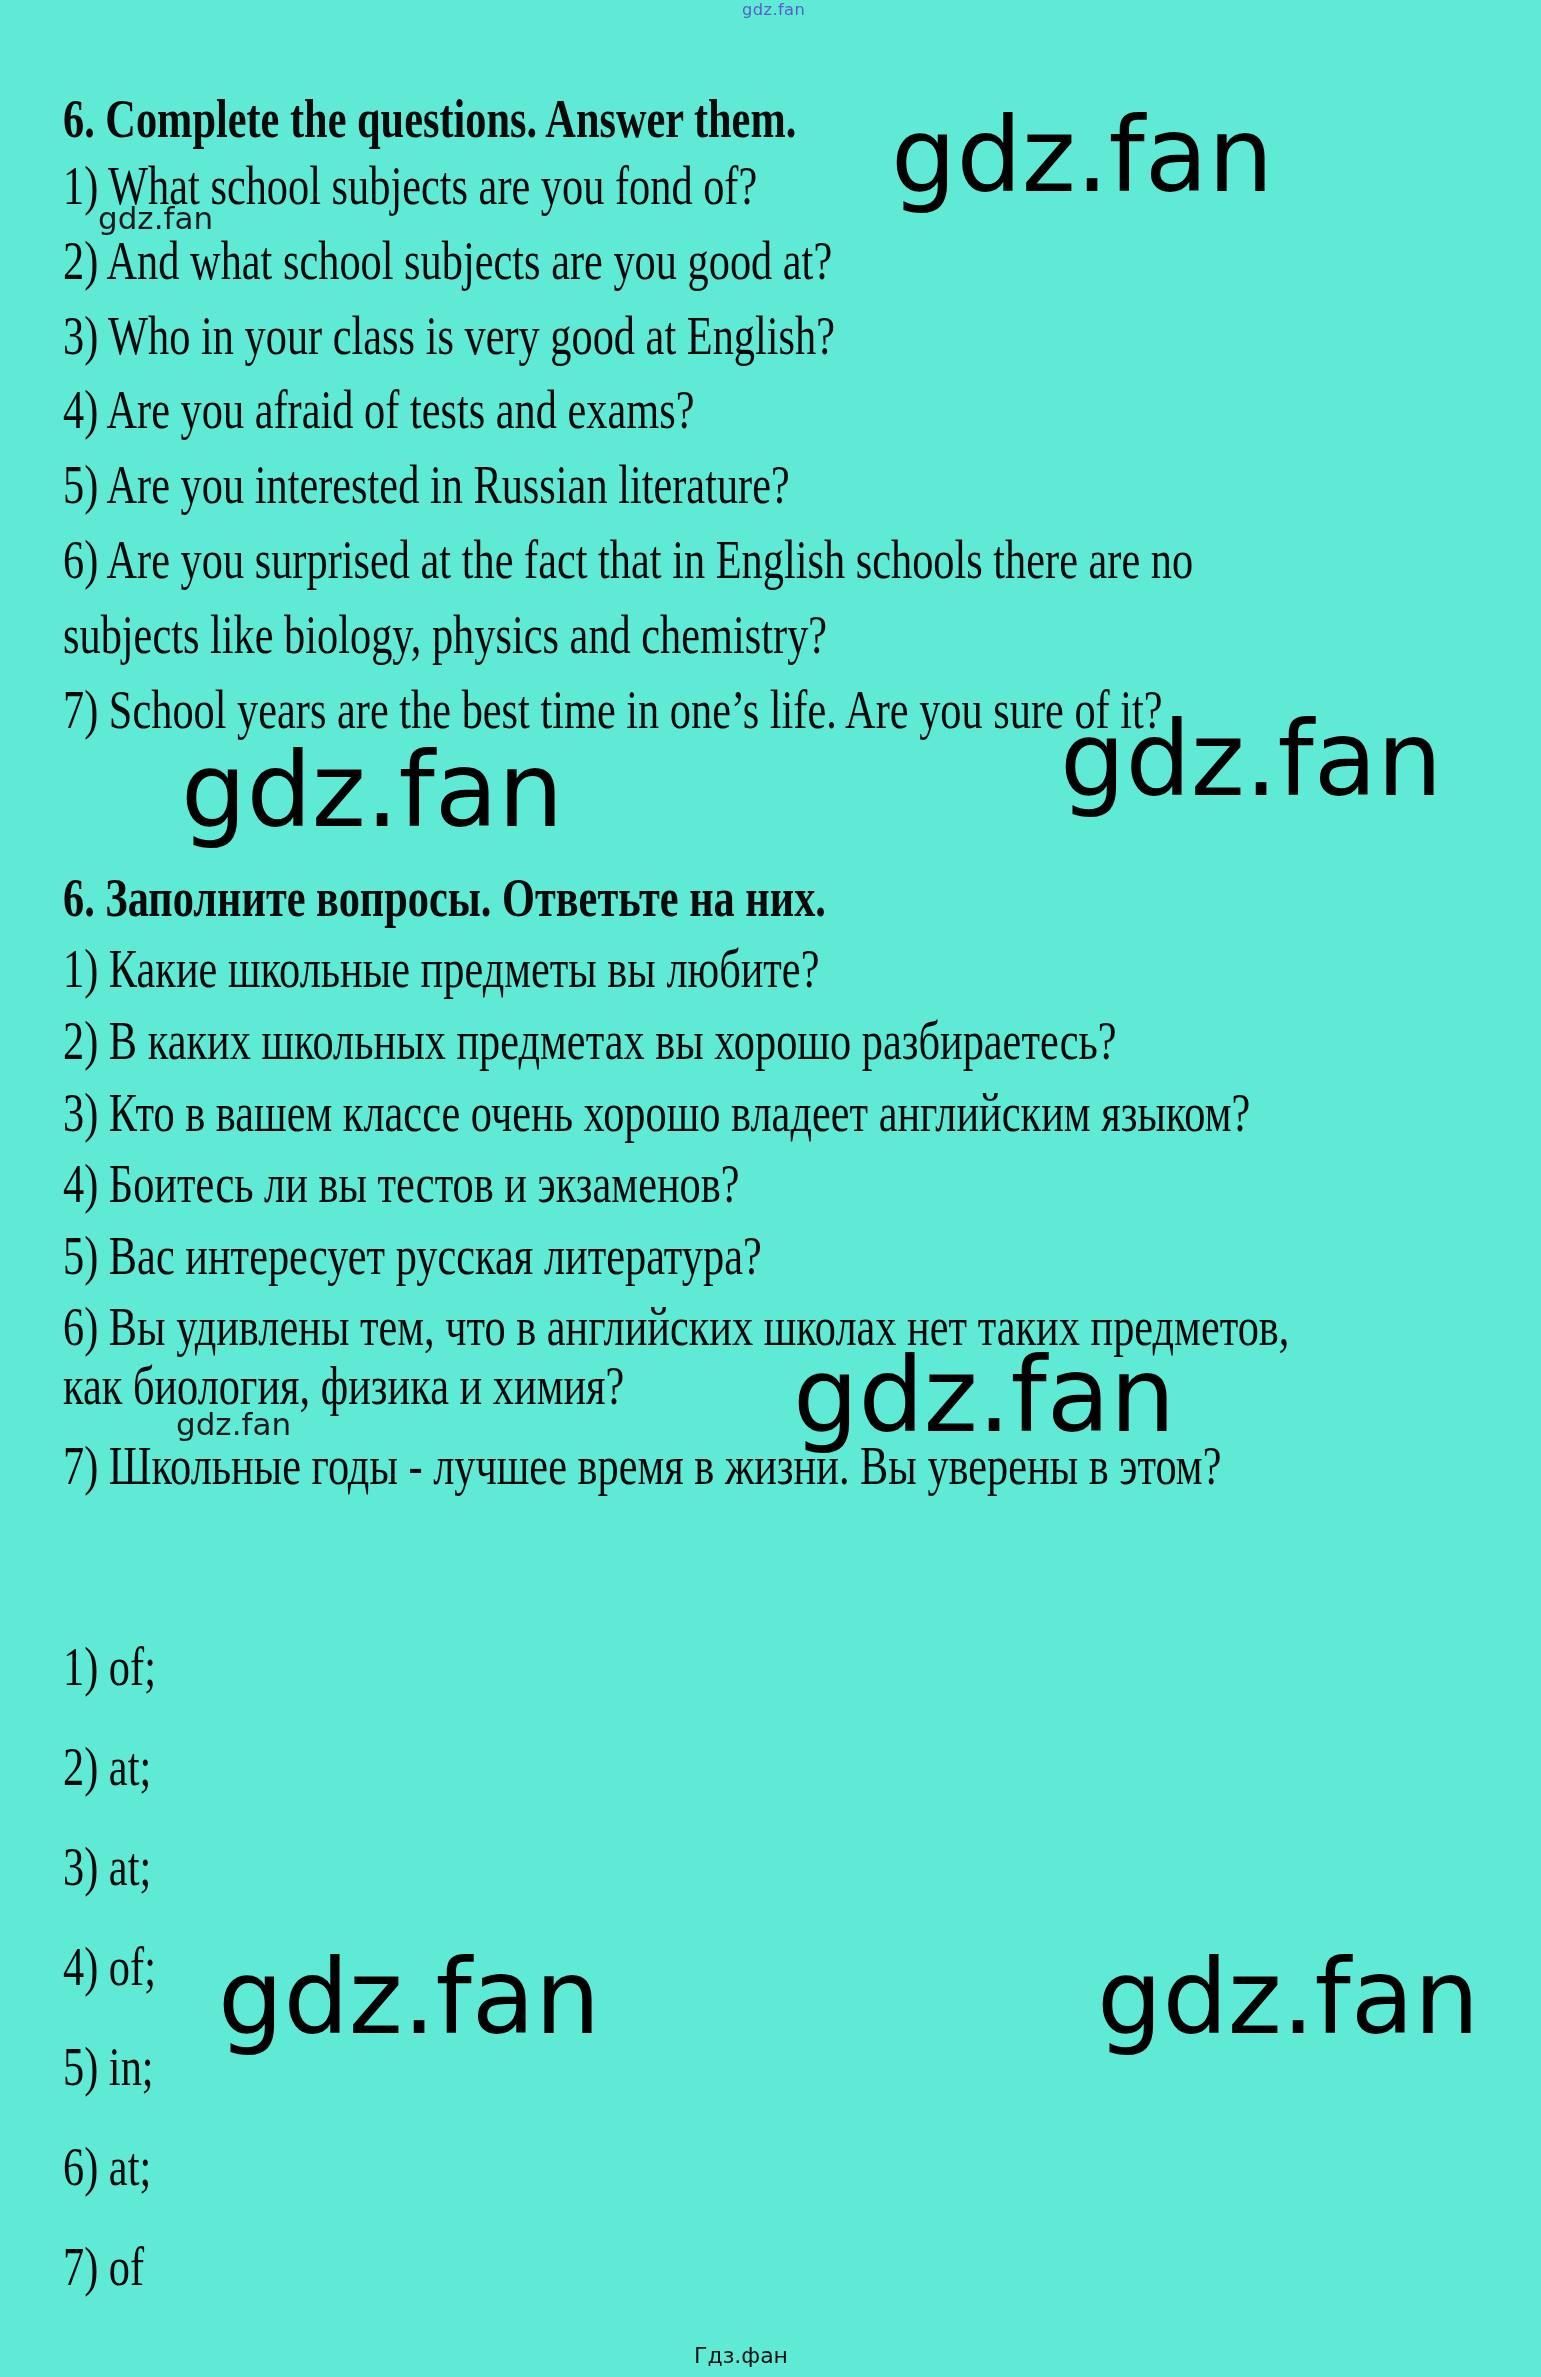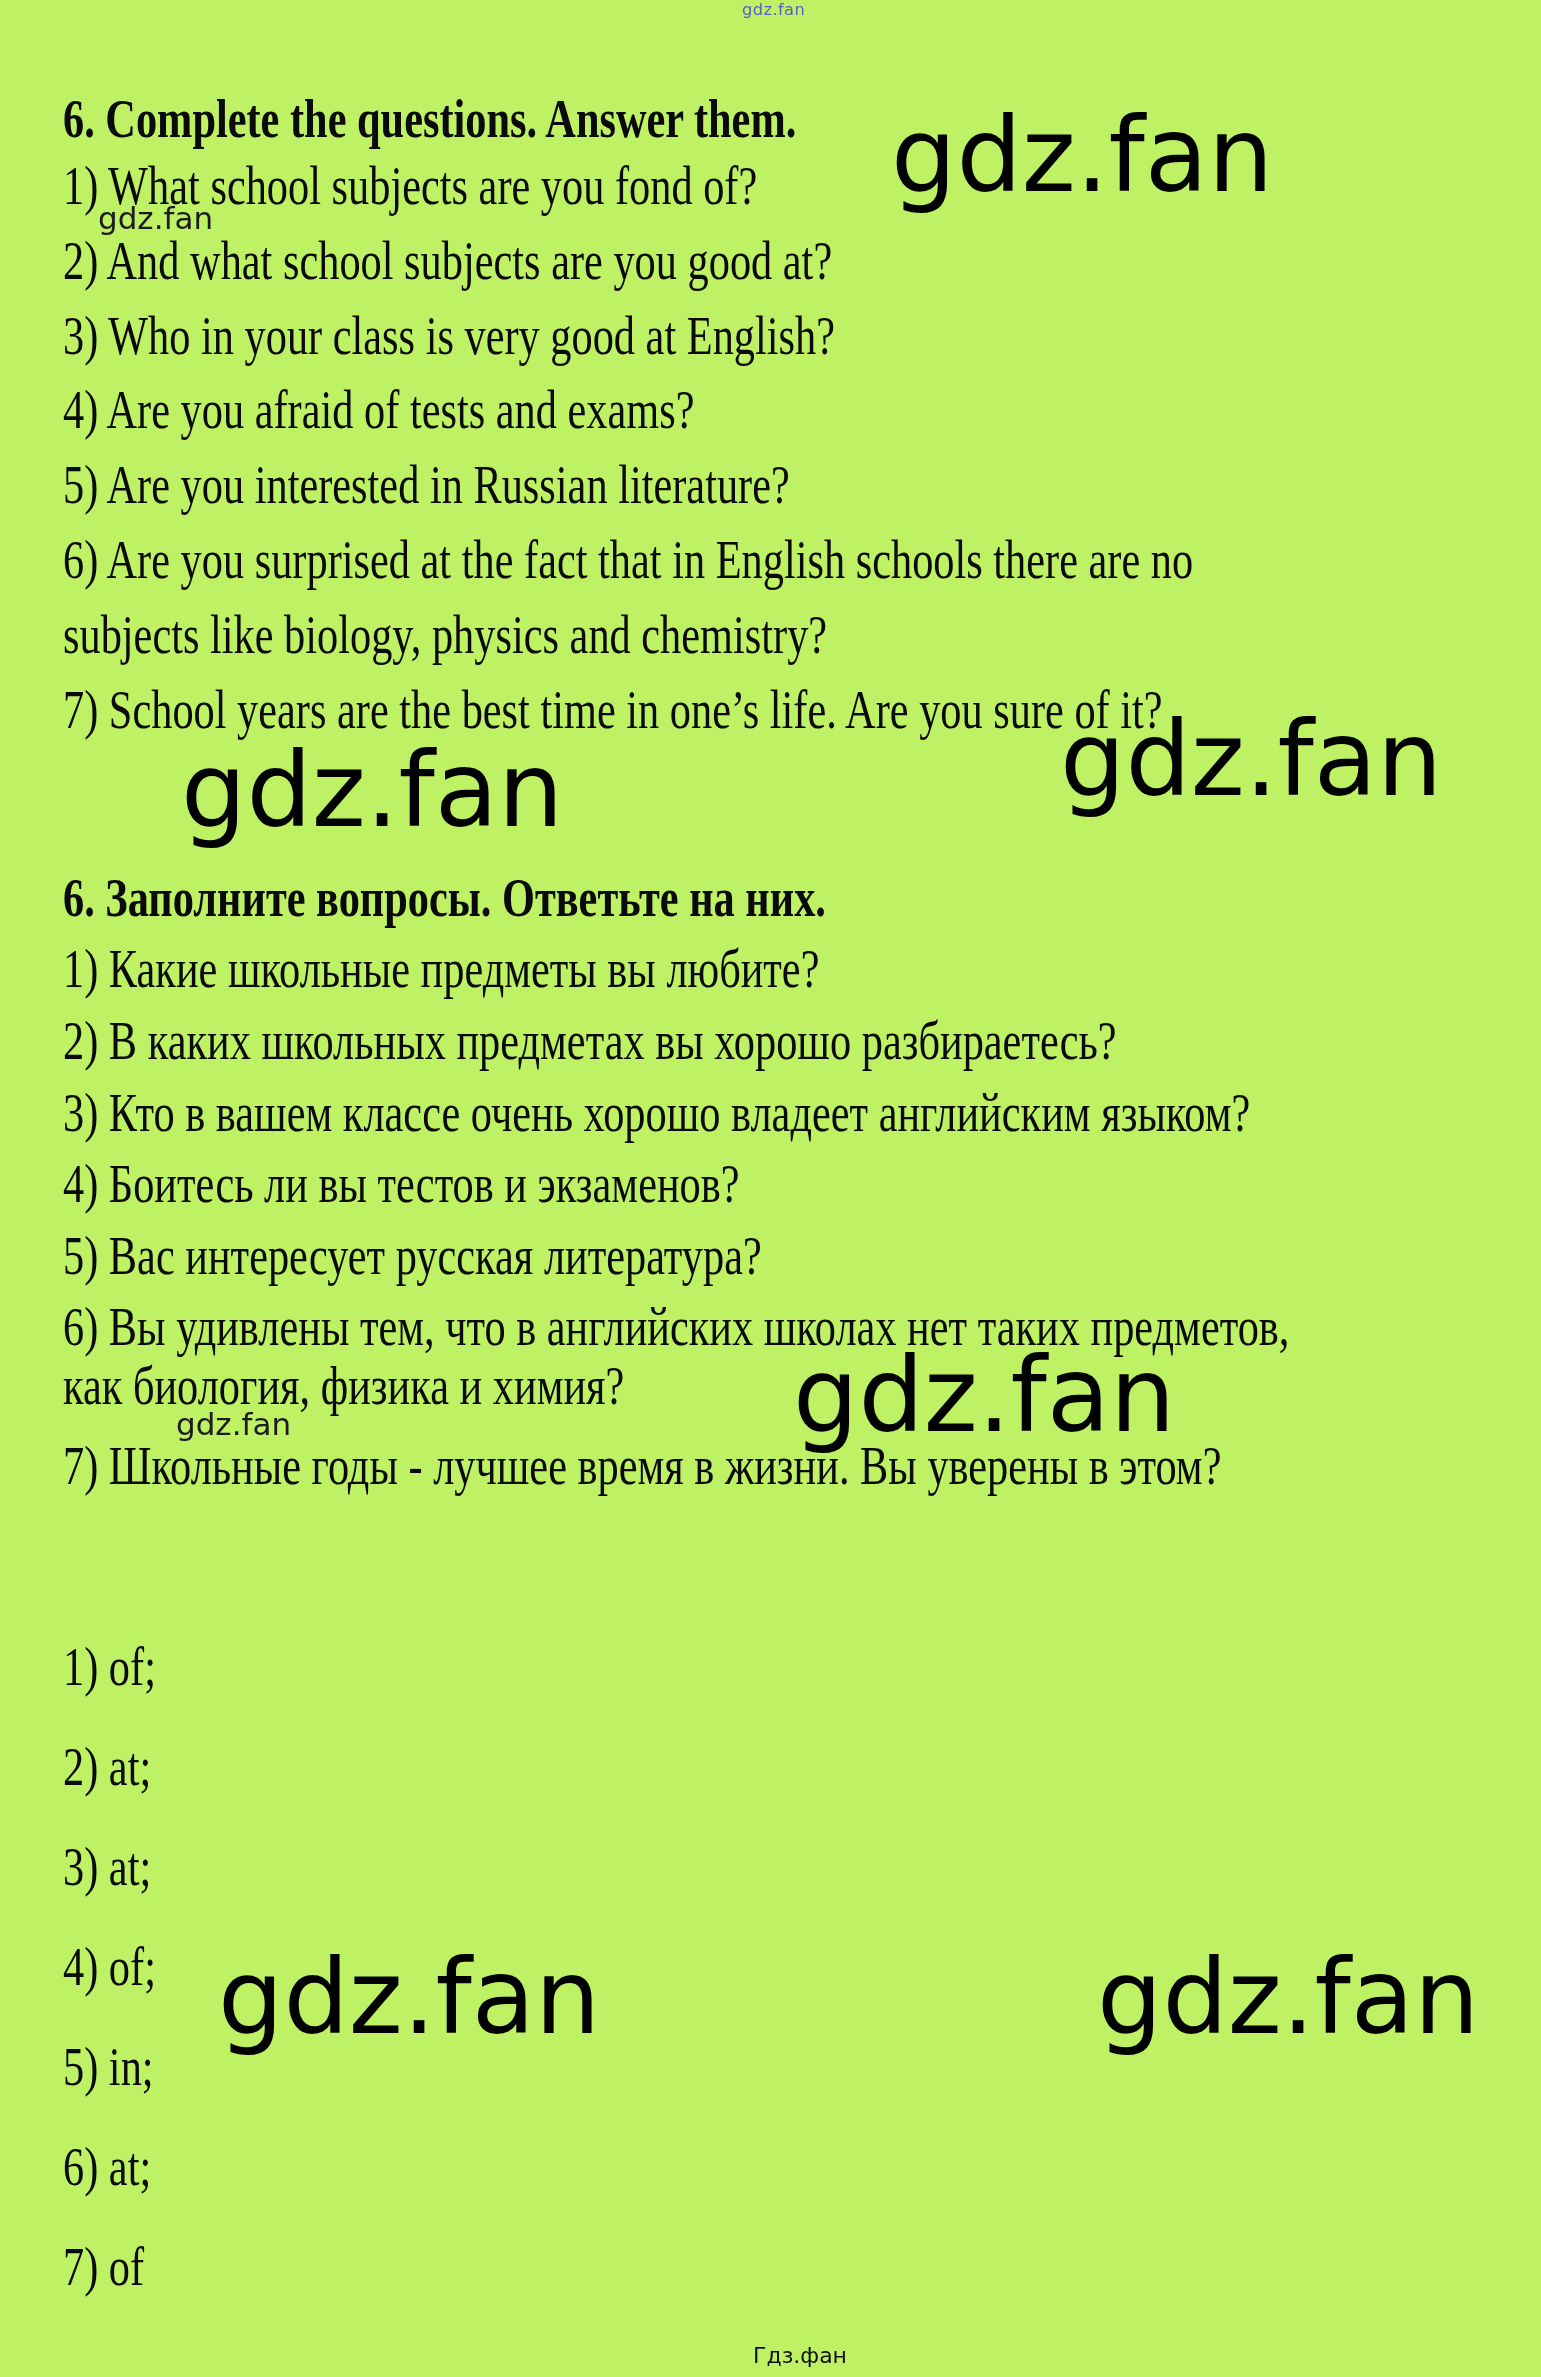--- a/index.html
+++ b/index.html
@@ -1,20 +1,20 @@
 <!DOCTYPE html>
 <html style="font-size:13px"><head>
 <meta charset="utf-8">
 <style>
   html, body { margin: 0; padding: 0; background: #888; }
   #page {
     position: relative;
     width: 1542px;
     height: 2377px;
-    background: #bef264;
+    background: #5eead4;
     overflow: hidden;
     font-family: "Liberation Serif", serif;
   }
   
   .line {
     position: absolute;
     left: 63px;
     font-size: 55px;
     line-height: 1;
     color: #0a0a0a;
@@ -49,21 +49,21 @@
     top: 1.6px;
     font-family: "DejaVu Sans", sans-serif;
     font-size: 16.3px;
     line-height: 1;
     color: #5d5dc9;
     letter-spacing: 0.4px;
     white-space: nowrap;
   }
   .footer {
     position: absolute;
-    left: 753px;
+    left: 694px;
     top: 2345px;
     font-family: "DejaVu Sans", sans-serif;
     font-size: 22px;
     line-height: 1;
     color: #111111;
     white-space: nowrap;
   }
 </style>
 </head>
 <body>

